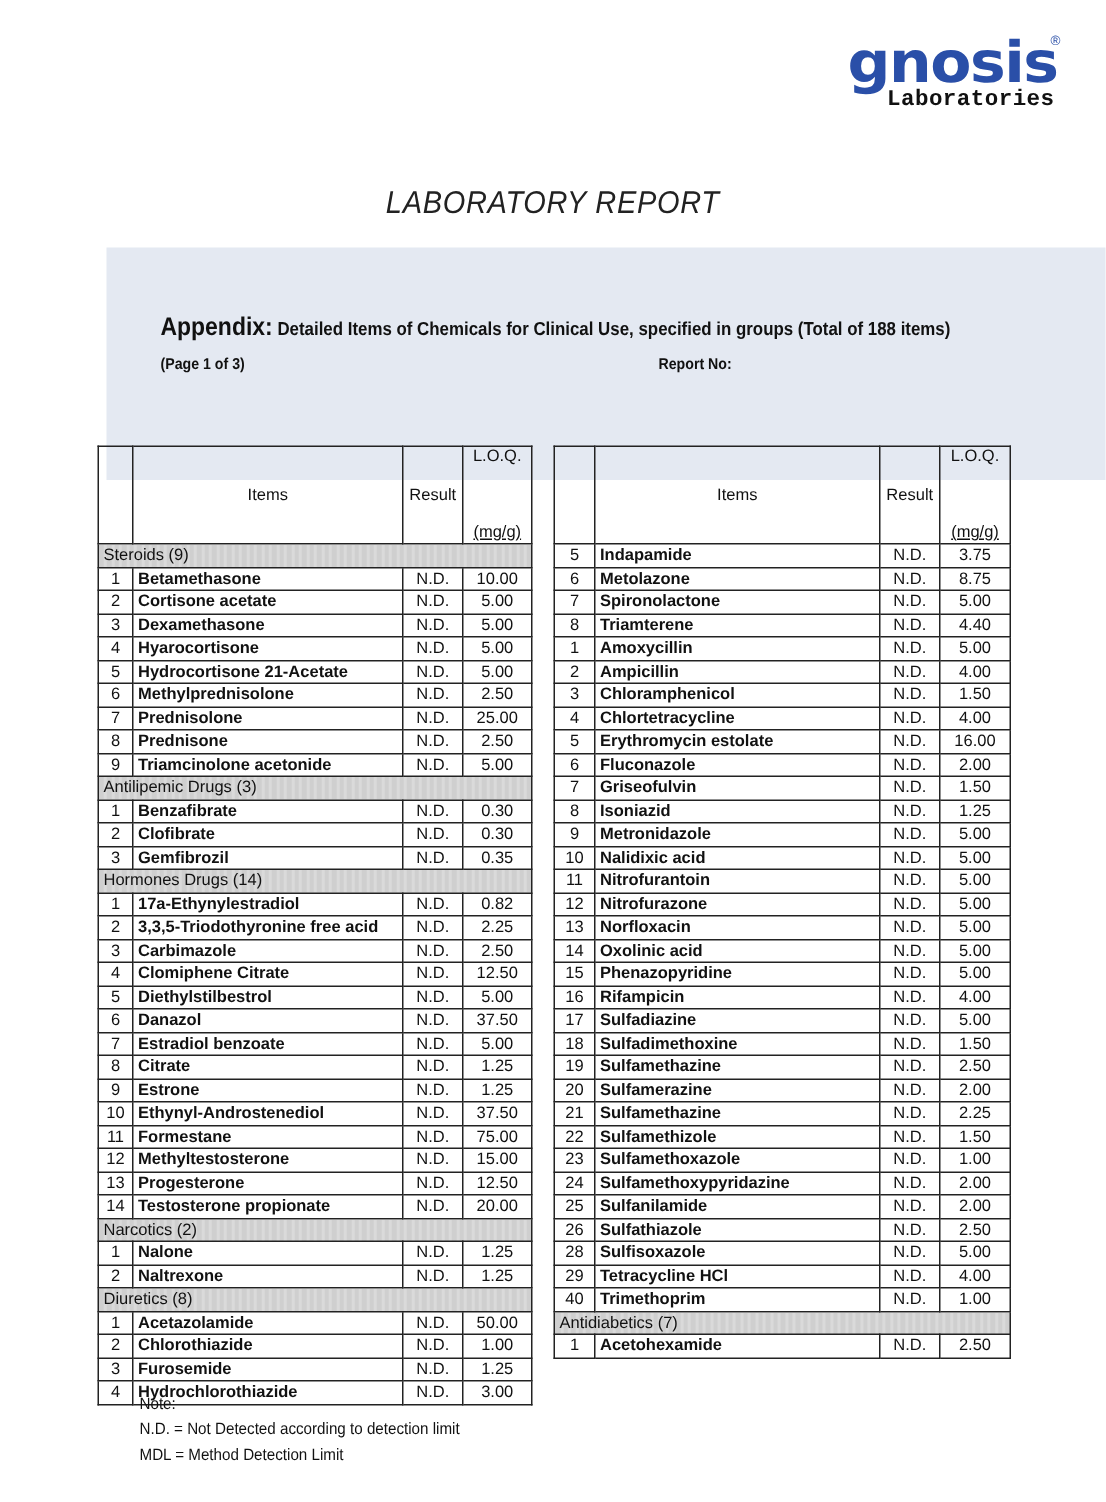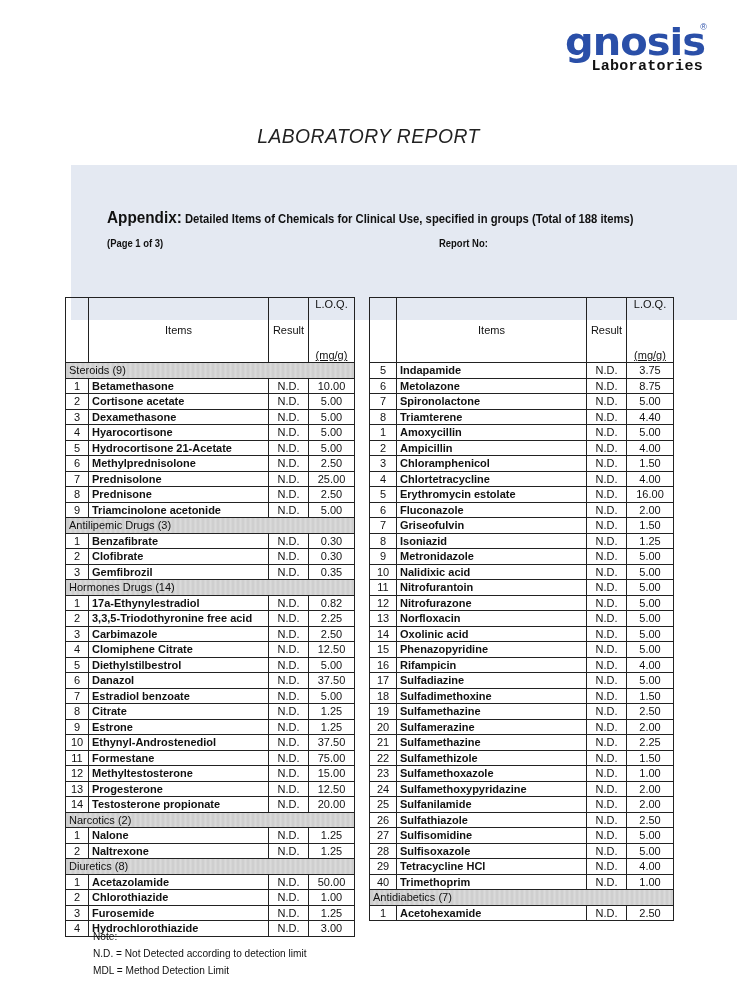--- a/index.html
+++ b/index.html
@@ -502,26 +502,20 @@
         <td class="res">N.D.</td>
         <td class="loq">2.00</td>
       </tr>
       <tr>
         <td class="num">26</td>
         <td class="name">Sulfathiazole</td>
         <td class="res">N.D.</td>
         <td class="loq">2.50</td>
       </tr>
       <tr>
-        <td class="num">27</td>
-        <td class="name">Sulfisomidine</td>
-        <td class="res">N.D.</td>
-        <td class="loq">5.00</td>
-      </tr>
-      <tr>
         <td class="num">28</td>
         <td class="name">Sulfisoxazole</td>
         <td class="res">N.D.</td>
         <td class="loq">5.00</td>
       </tr>
       <tr>
         <td class="num">29</td>
         <td class="name">Tetracycline HCl</td>
         <td class="res">N.D.</td>
         <td class="loq">4.00</td>

